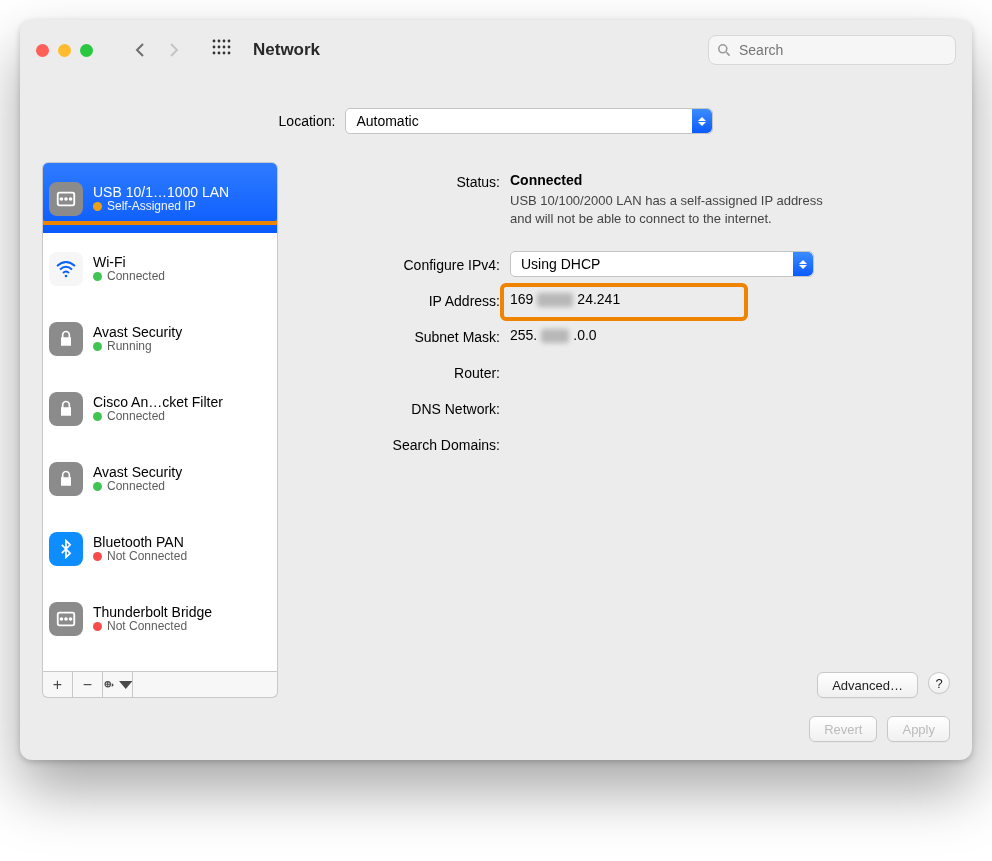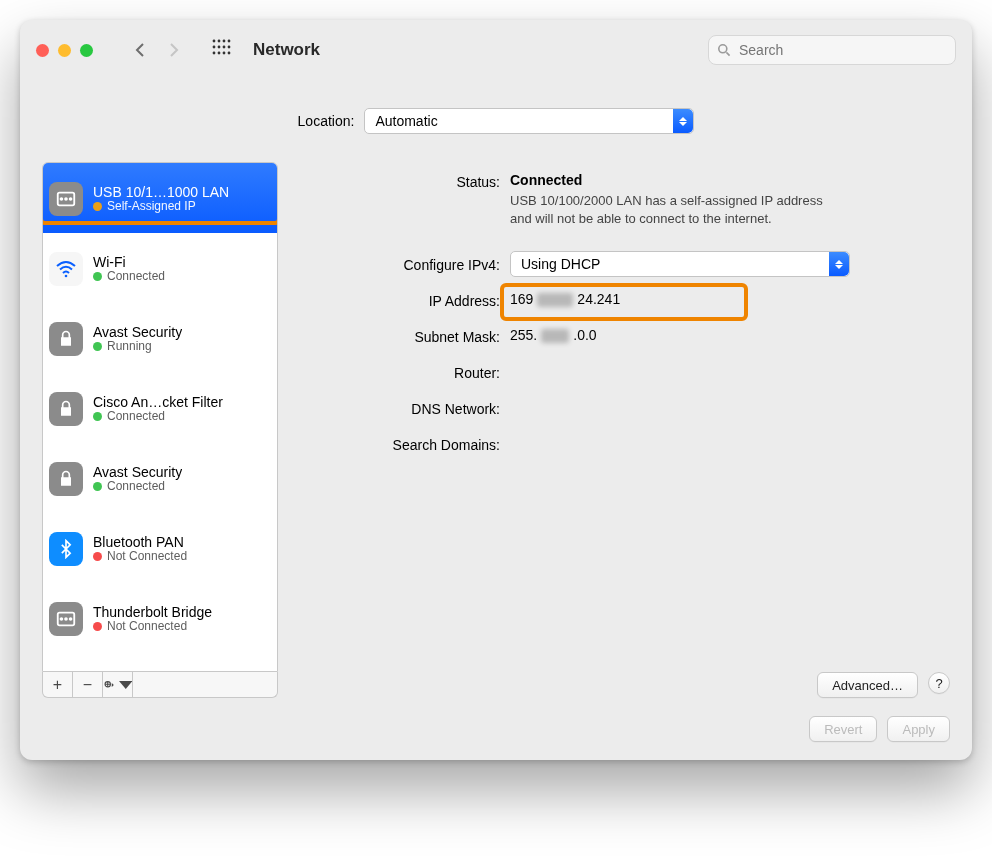--- a/index.html
+++ b/index.html
@@ -38,21 +38,21 @@
   .spacer{flex:1}
   .search{position:relative;width:248px;}
   .search input{width:100%;height:30px;border-radius:8px;border:1px solid #d7d7d7;background:#f6f6f6;padding:0 10px 0 30px;font-size:14px;color:#444;}
   .search svg{position:absolute;left:8px;top:7px;width:16px;height:16px;color:#9a9a9a;}
 
   .body{padding:14px 22px 18px;}
   
   .loc-row{display:flex;align-items:center;justify-content:center;gap:10px;margin:14px 0 28px;}
   .loc-label{font-size:14px;text-align:right;}
   .popup{background:#fff;border:1px solid #c4c4c4;border-radius:5px;height:26px;display:flex;align-items:center;position:relative;padding:0 24px 0 10px;font-size:14px;}
-  .popup.wide{width:330px;}
+  .popup.wide{width:368px;}
   .popup .endcap{position:absolute;right:0;top:0;bottom:0;width:20px;background:linear-gradient(var(--blue-grad-top),var(--blue-grad-bot));border-radius:0 5px 5px 0;display:flex;flex-direction:column;align-items:center;justify-content:center;gap:1px;}
   .popup .endcap::before,.popup .endcap::after{content:"";width:0;height:0;border-left:4px solid transparent;border-right:4px solid transparent;}
   .popup .endcap::before{border-bottom:4px solid #fff;}
   .popup .endcap::after{border-top:4px solid #fff;}
 
   .cols{display:flex;gap:22px;}
   .sidebar{width:236px;display:flex;flex-direction:column;}
   .side-box{flex:1;min-height:510px;background:#fff;border:1px solid var(--border);border-radius:6px 6px 0 0;overflow:hidden;position:relative;}
   .highlight-box{position:absolute;border:4px solid var(--highlight);border-radius:6px;pointer-events:none;z-index:5;}
   .hb1{left:-4px;top:-4px;width:242px;height:66px;}
@@ -77,21 +77,21 @@
   .tool{width:30px;display:flex;align-items:center;justify-content:center;border-right:1px solid var(--border);font-size:16px;color:#494949;}
   .tool:last-child{border-right:none;width:32px;}
   .tool svg{width:14px;height:14px;}
   .side-tools-spacer{flex:1;}
 
   .details{flex:1;display:flex;flex-direction:column; padding-top:10px;}
   .drow{display:flex;gap:10px;margin-bottom:8px;font-size:14px;}
   .dlabel{width:200px;text-align:right;padding-top:2px;color:#000;}
   .dval{flex:1;}
   .desc{color:#444;font-size:13px;line-height:1.35;max-width:330px;margin:4px 0 16px;}
-  .ipv4-popup{width:340px;}
+  .ipv4-popup{width:304px;}
   .hb2{left:-10px;top:-8px;width:248px;height:38px;}
   .ip-wrap{position:relative;display:inline-block;}
   .redact{display:inline-block;width:36px;height:14px;background:rgba(0,0,0,.22);filter:blur(2.5px);vertical-align:middle;margin:0 4px;border-radius:3px;}
   .redact.s{width:28px;}
 
   .detail-spacer{flex:1;}
   .bottom-row{display:flex;align-items:flex-start;gap:10px;justify-content:flex-end;margin-top:8px;}
   .btn{height:26px;background:linear-gradient(#ffffff,#f0f0f0);border:1px solid #c8c8c8;border-radius:6px;padding:0 14px;font-size:13px;display:inline-flex;align-items:center;color:#222;box-shadow:0 .5px 0 rgba(0,0,0,.05);}
   .btn.disabled{color:var(--disabled);}
   .help{width:22px;height:22px;padding:0;justify-content:center;border-radius:50%;}

